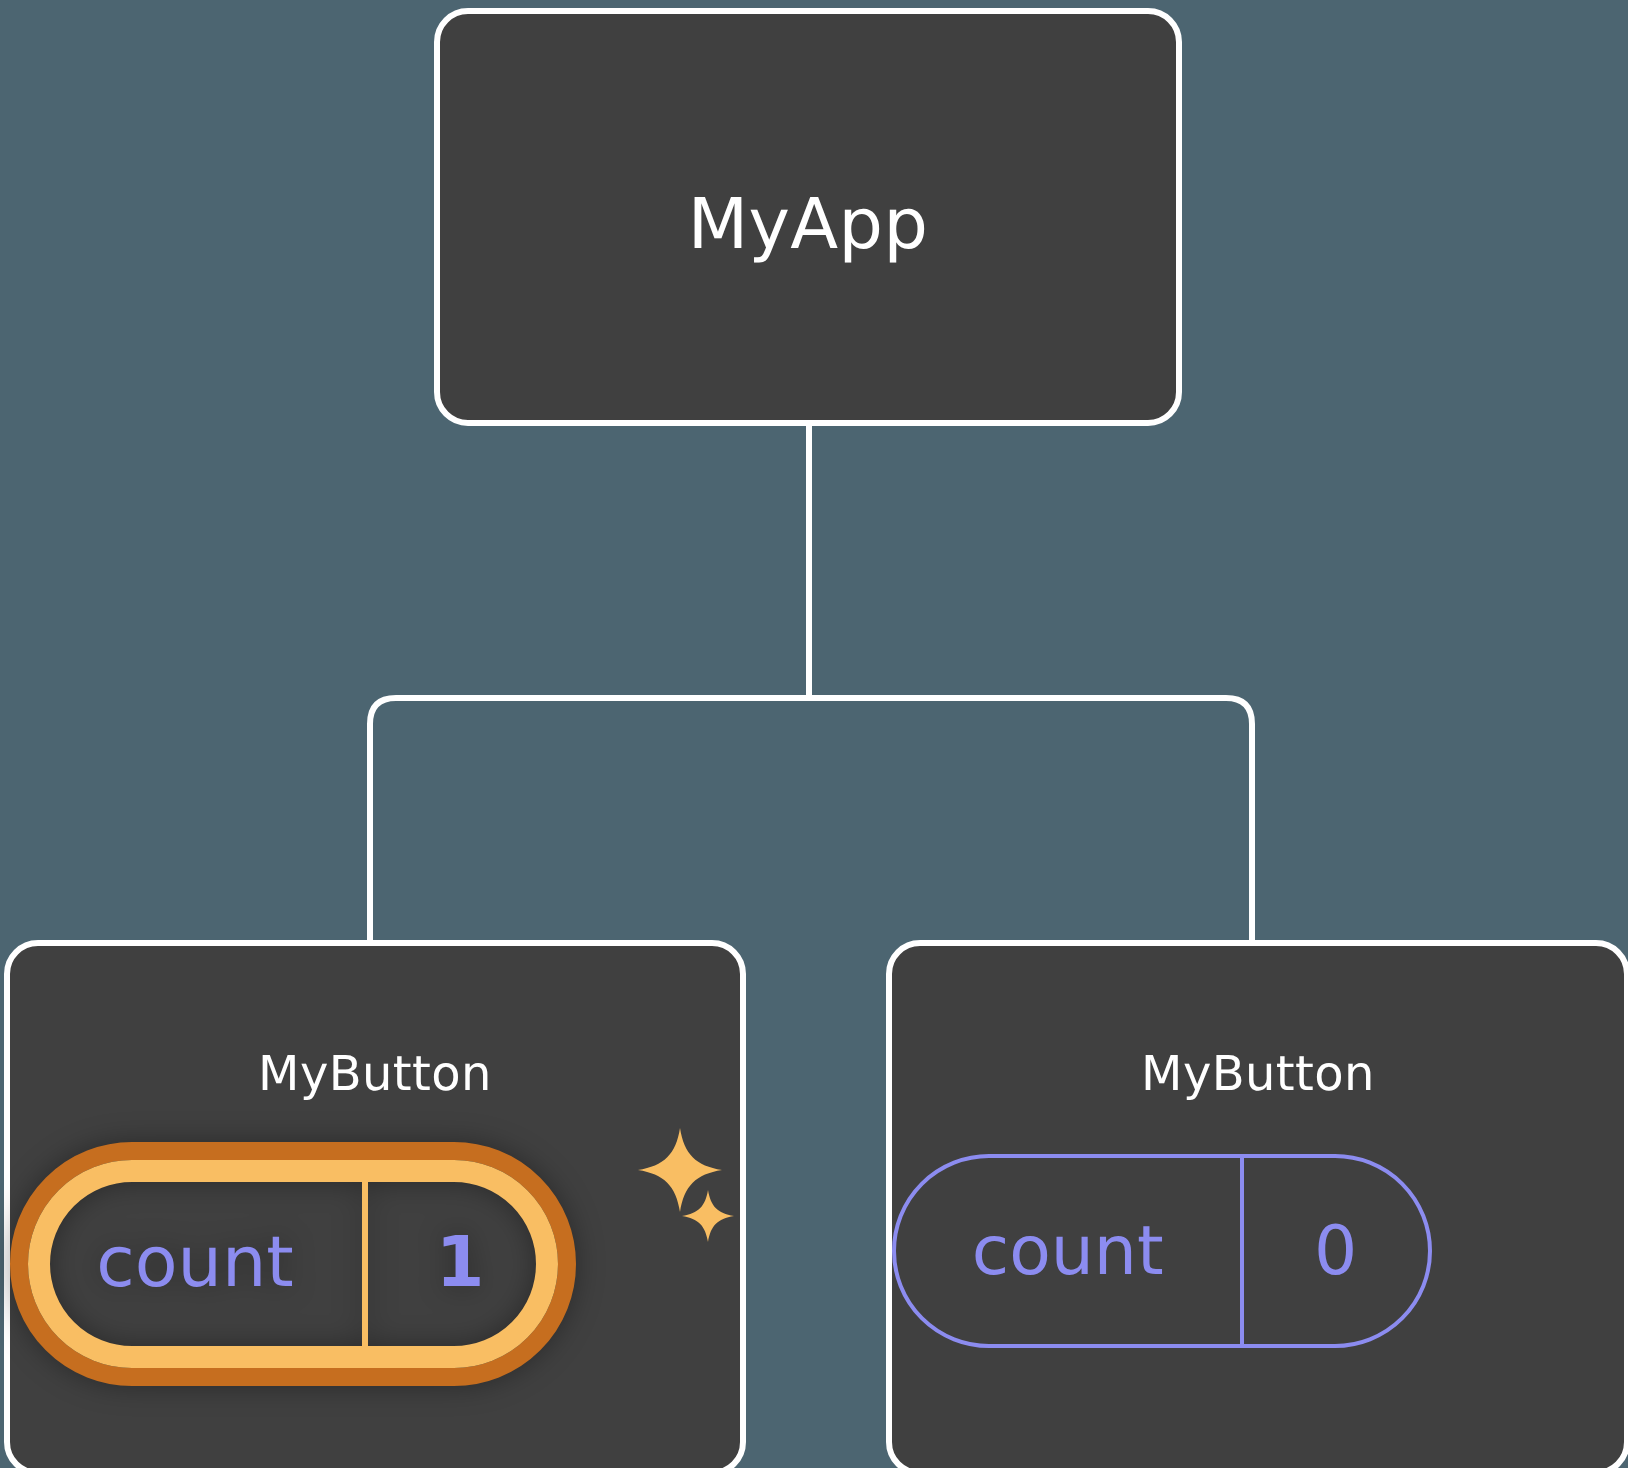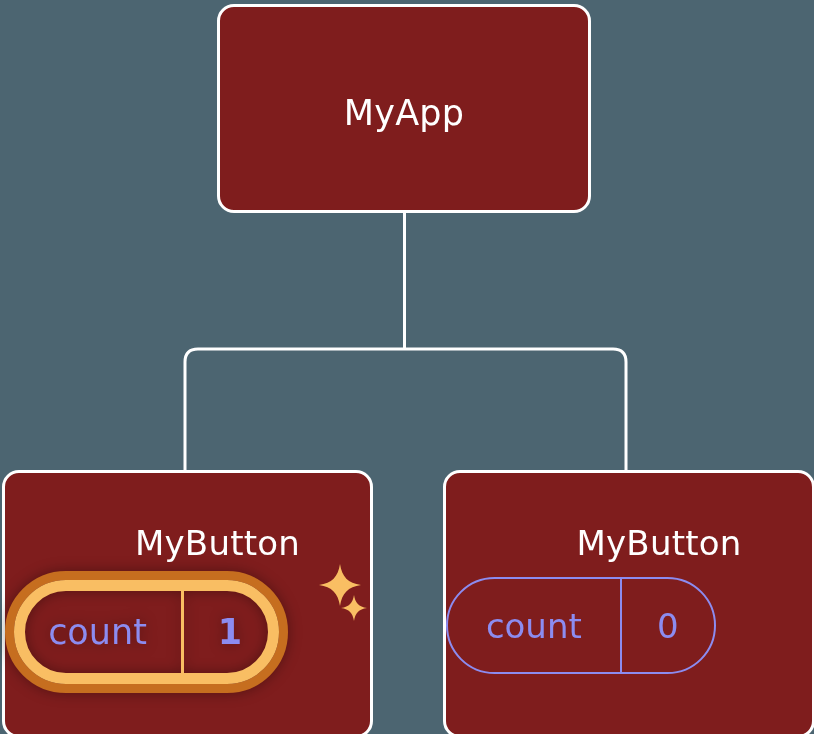--- a/index.html
+++ b/index.html
@@ -25,21 +25,21 @@
     left: 0;
     top: 0;
     width: 814px;
     height: 734px;
     pointer-events: none;
   }
 
   
   .node {
     position: absolute;
-    background: #7f1d1d;
+    background: #404040;
     border: 3px solid #ffffff;
     border-radius: 17px;
     box-sizing: border-box;
     text-decoration: underline;
   }
   .node-title {
     position: absolute;
     left: 0;
     width: 100%;
     text-align: center;
@@ -67,22 +67,21 @@
     height: 268px;
   }
   #node-child-1 {
     left: 443px;
     top: 470px;
     width: 372px;
     height: 268px;
   }
   .child .node-title {
     top: 50px;
-    font-size: 34px;
-    margin-left: 30px;
+    font-size: 24px;
   }
 
   
   .pill-wrap {
     position: absolute;
     left: 0;
     width: 100%;
     display: flex;
     justify-content: flex-start;
   }

